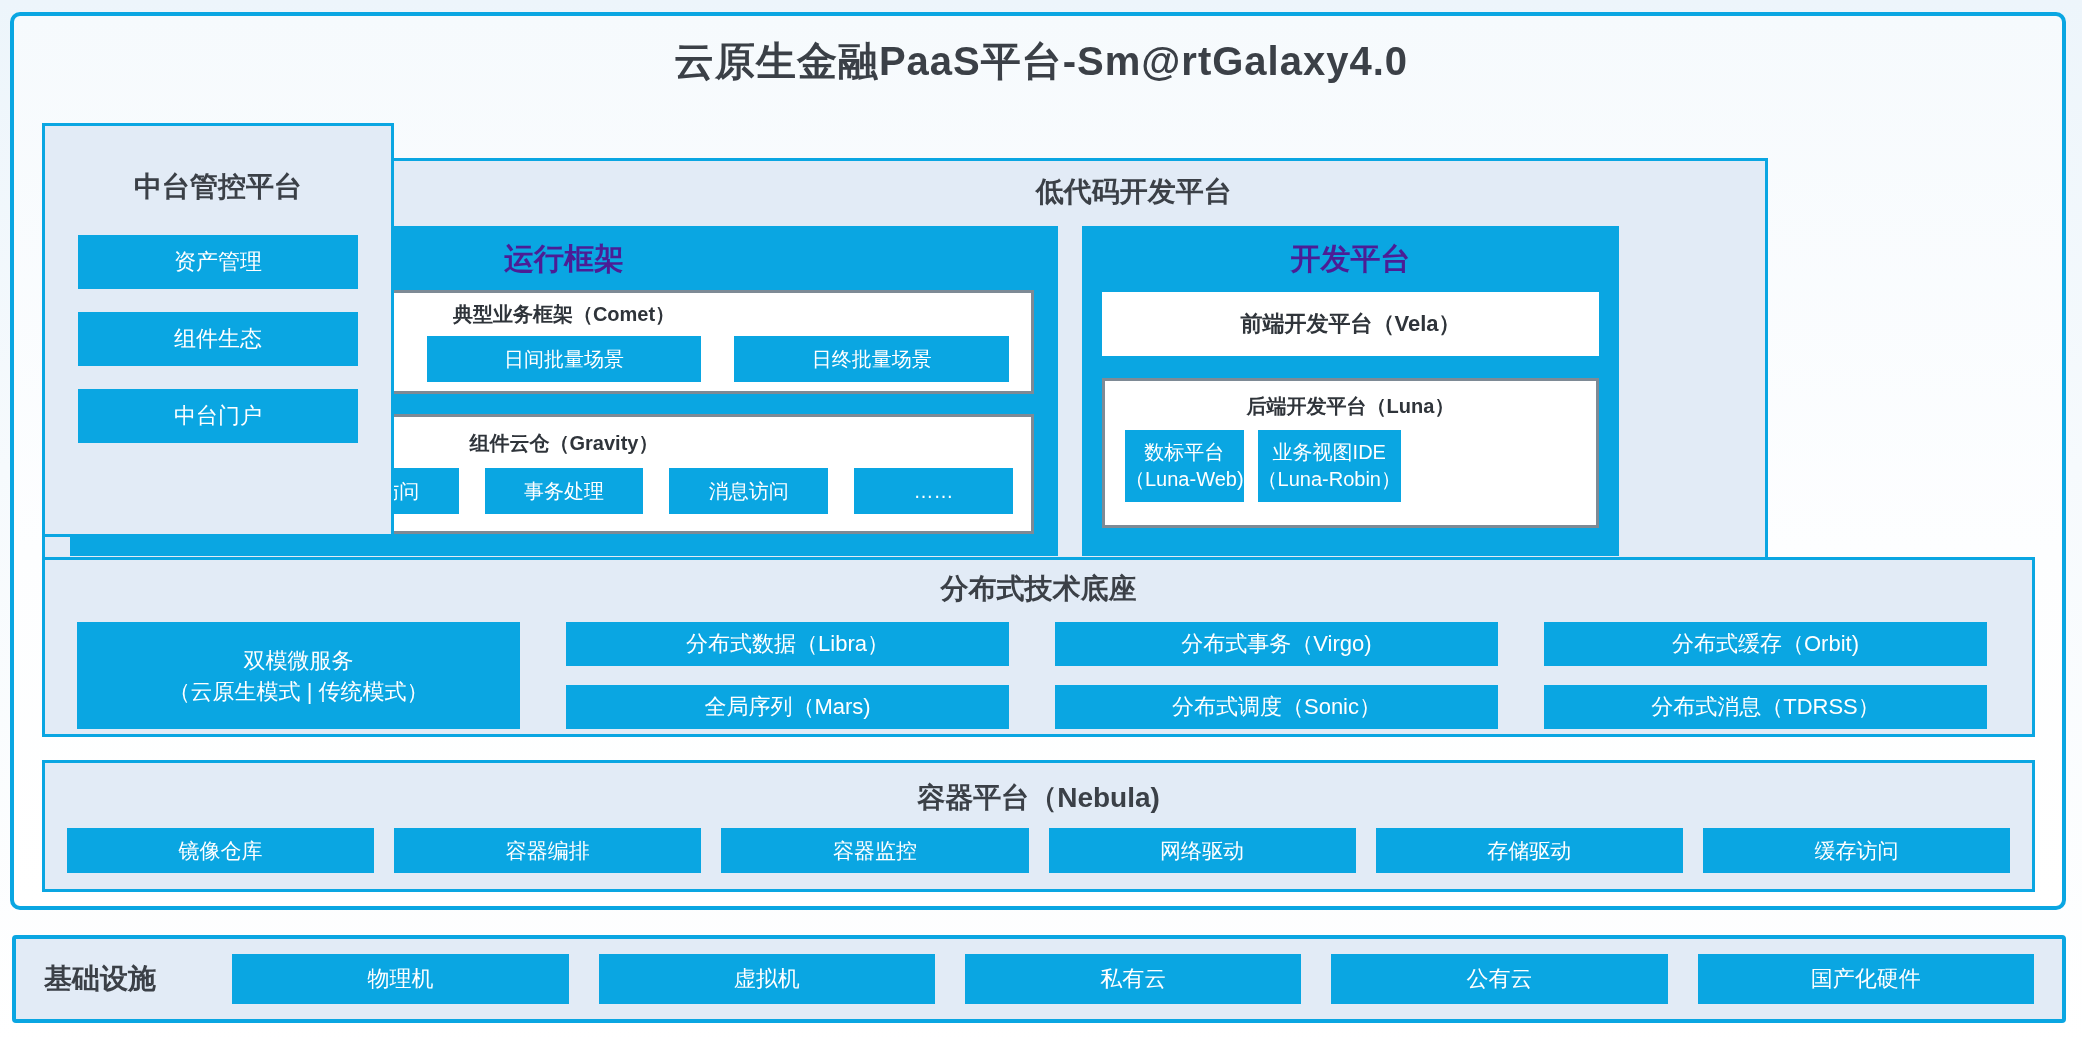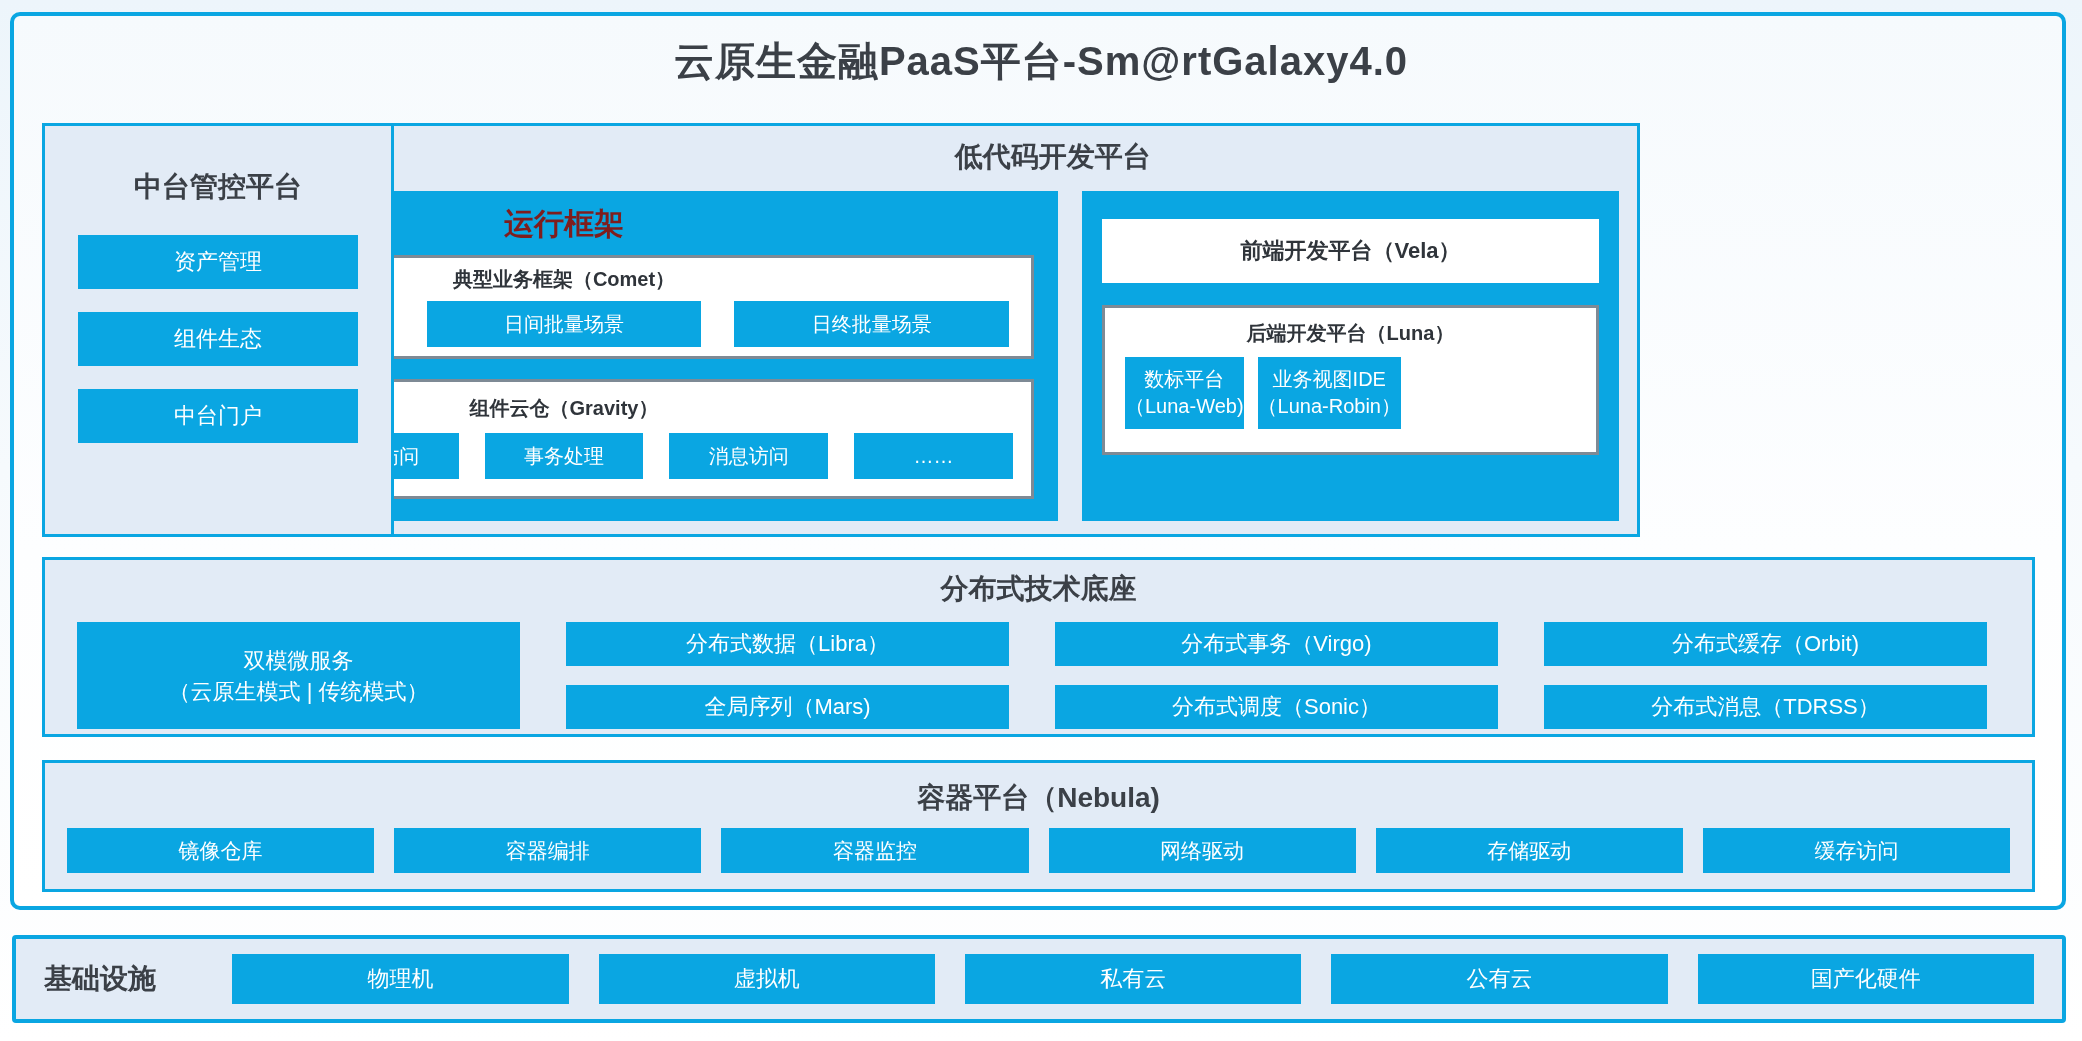--- a/index.html
+++ b/index.html
@@ -28,28 +28,28 @@
     position:absolute; background:#e2ebf6; border:3px solid #0aa6e2;
   }
   .panel-title {
     text-align:center; font-size:28px; font-weight:700; color:#3b4047;
     line-height:34px; white-space:nowrap;
   }
 
   .row1 { position:absolute; left:42px; top:123px; width:1991px; height:414px; display:flex; gap:41px; }
 
   
-  .lowcode { position:relative; width:1598px; height:414px; }
+  .lowcode { position:relative; width:1726px; height:414px;margin-top:35px; }
   .lowcode-title { position:absolute; top:14px; left:63.3%; transform:translateX(-50%); }
   .lowcode-body { position:absolute; left:25px; top:65px; width:1549px; height:330px; display:flex; gap:24px; }
 
   .bluebox { background:#0aa6e2; padding-top:14px; }
   .runtime { width:988px; }
   .devbox  { flex:1; }
-  .bluebox-title { text-align:center; color:#7f1d1d; font-size:30px; font-weight:700; line-height:38px; }
+  .bluebox-title { text-align:center; color:#4c1d95; font-size:30px; font-weight:700; line-height:38px; }
 
   .whitebox { background:#ffffff; border:3px solid #7e8a95; }
   .whitebox-title { text-align:center; font-size:20px; font-weight:600; color:#2f343a; }
 
   .comet   { margin:12px 24px 0; height:104px; padding-top:8px; }
   .comet .btn-row   { margin:8px 22px 0; display:flex; gap:33px; }
   .gravity { margin:20px 24px 0; height:120px; padding-top:13px; }
   .gravity .btn-row { margin:11px 18px 0; display:flex; gap:26px; }
 
   .btn {
@@ -133,20 +133,21 @@
               <div class="btn">流程引擎</div>
               <div class="btn">缓存访问</div>
               <div class="btn">事务处理</div>
               <div class="btn">消息访问</div>
               <div class="btn">……</div>
             </div>
           </div>
         </div>
 
         <div class="bluebox devbox">
+          <div class="bluebox-title">开发平台</div>
 
           <div class="vela">前端开发平台（Vela）</div>
 
           <div class="whitebox luna">
             <div class="whitebox-title">后端开发平台（Luna）</div>
             <div class="luna-row">
               <div class="btn">
                 <span>数标平台</span>
                 <span>（Luna-Web)</span>
               </div>

